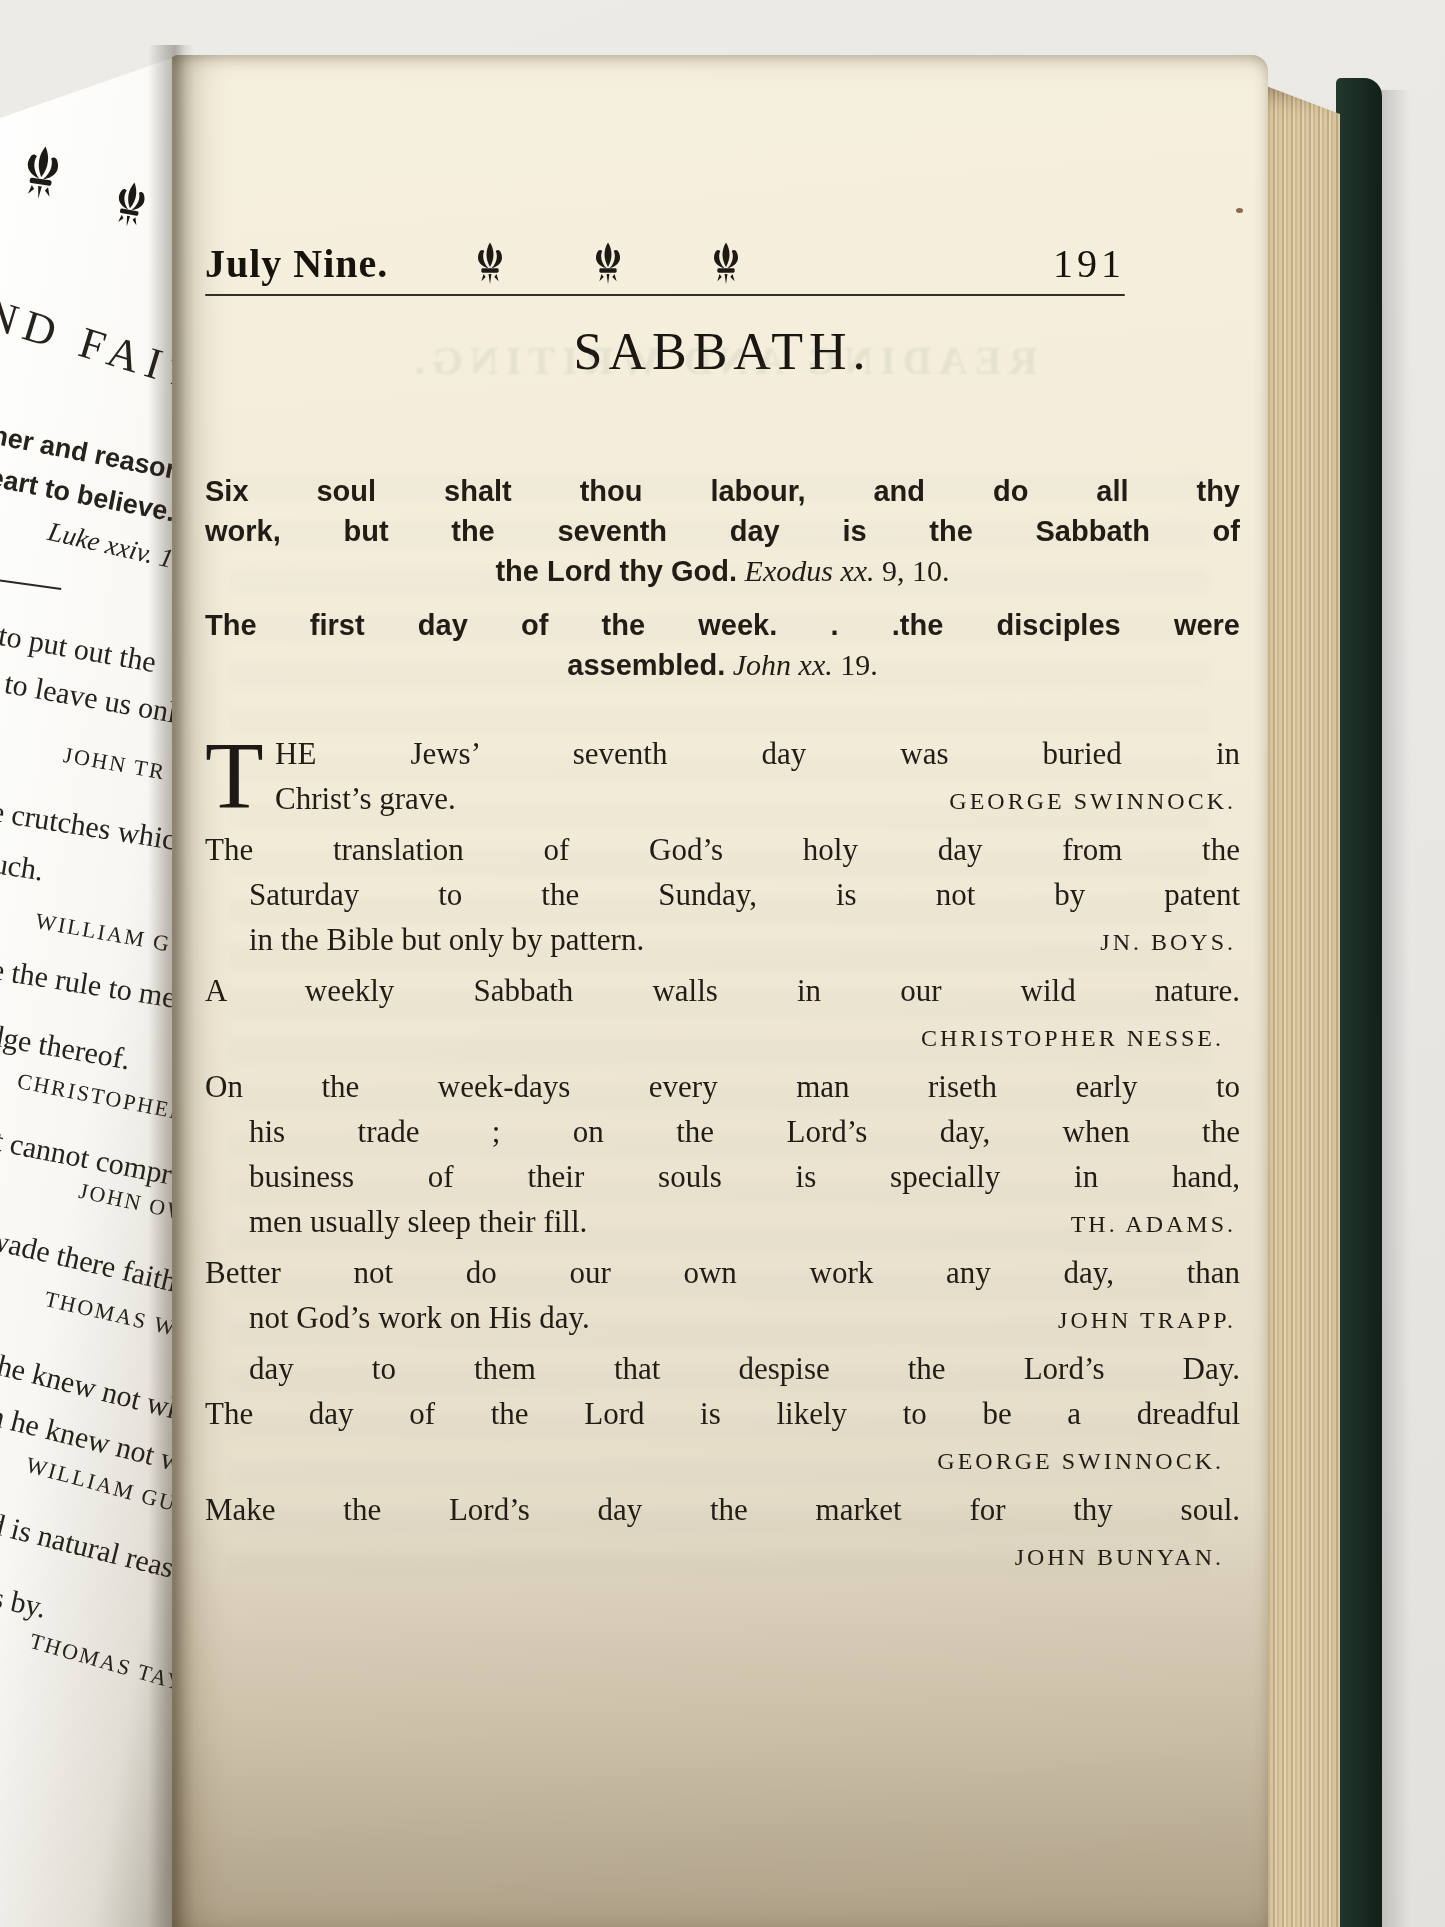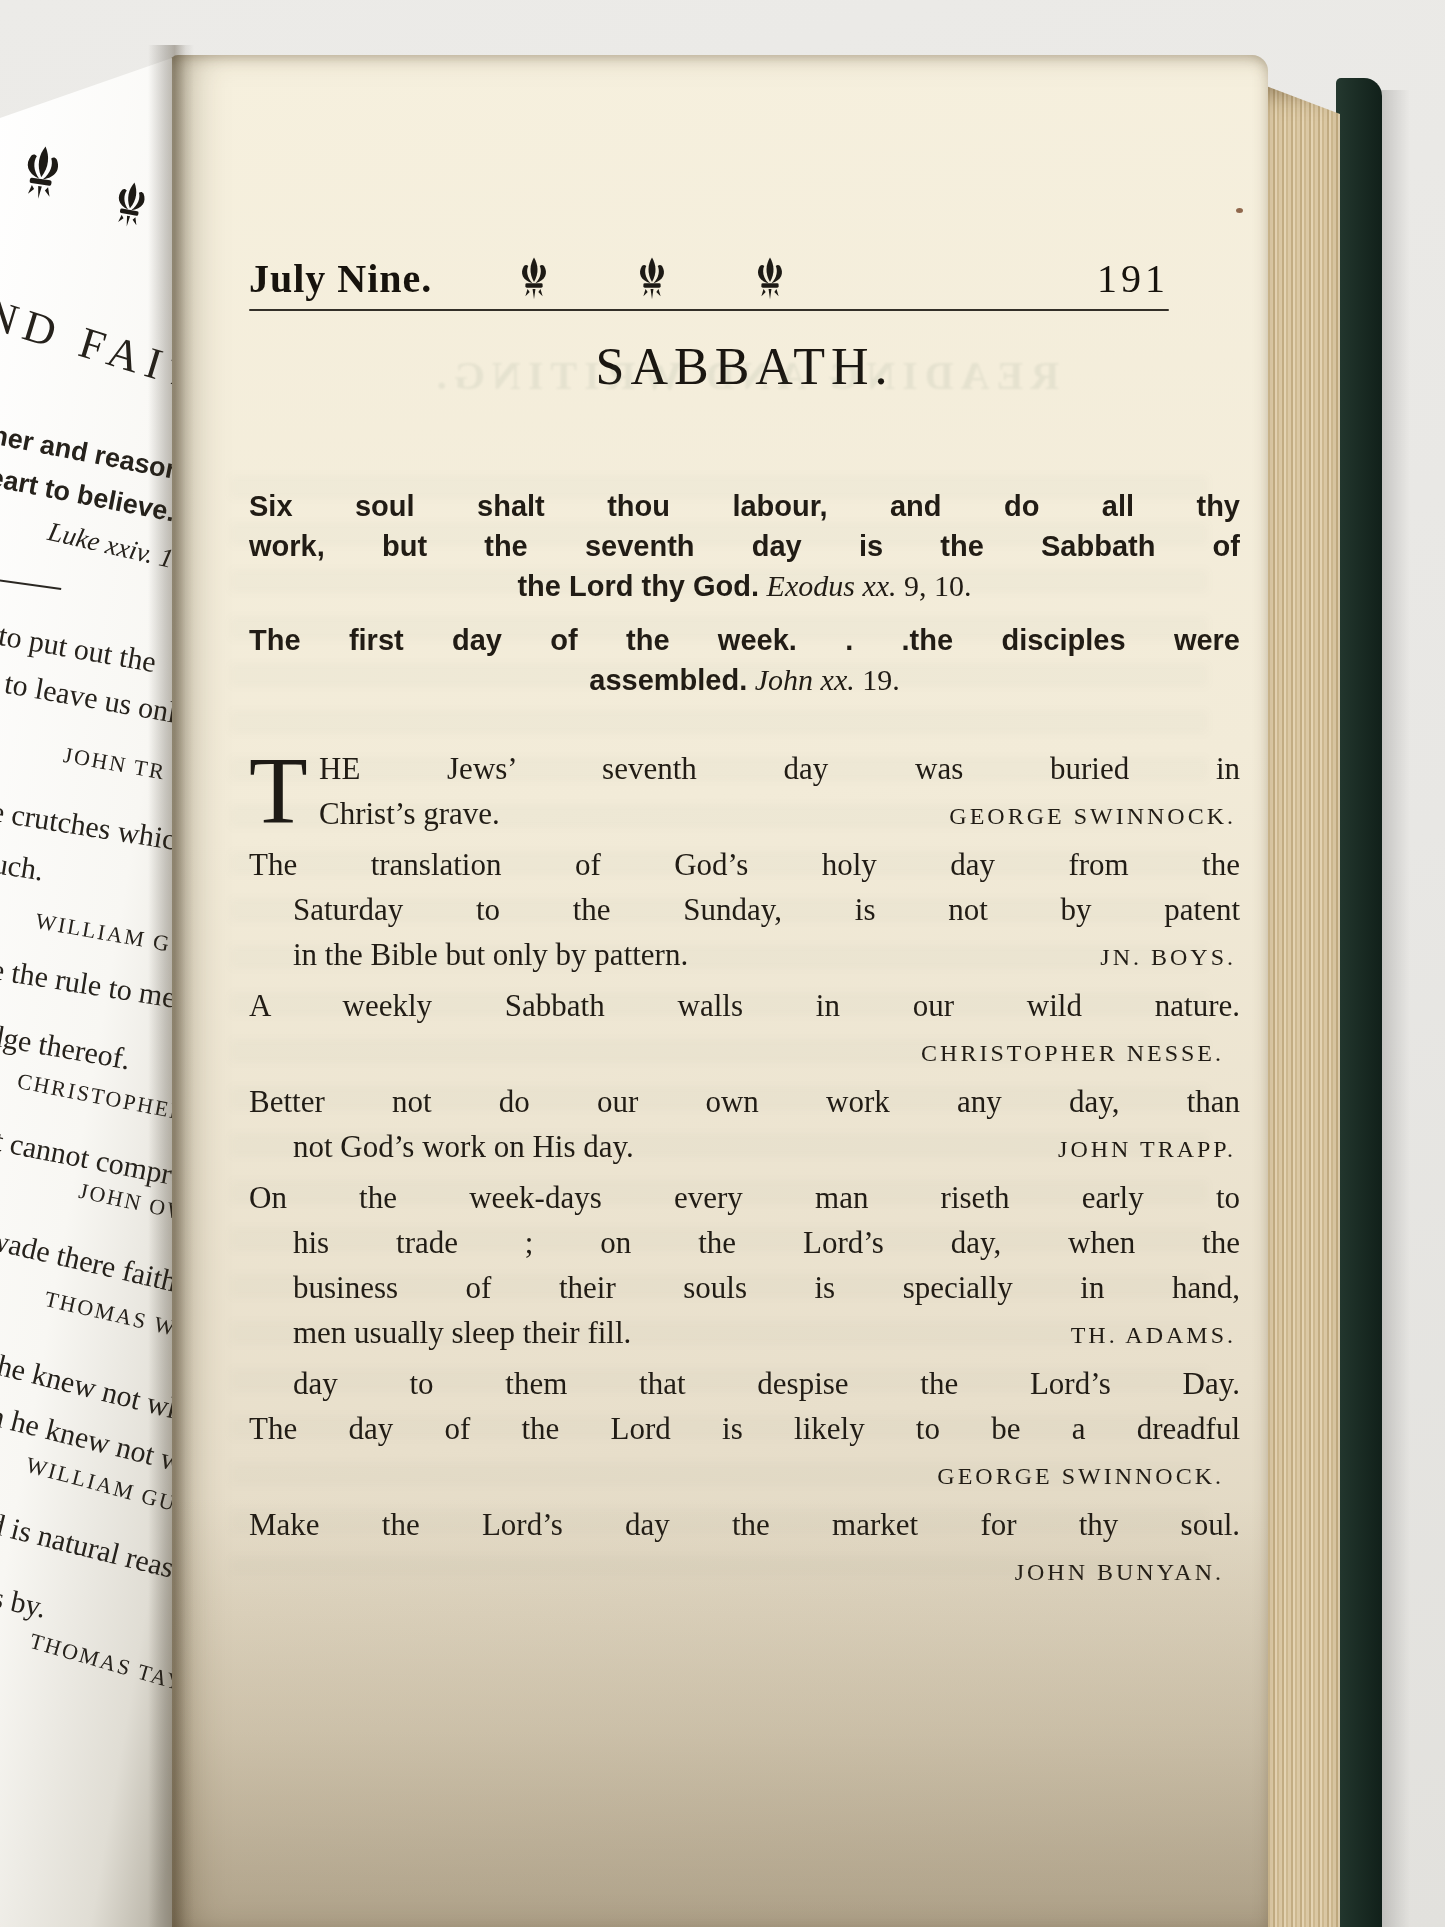--- a/index.html
+++ b/index.html
@@ -21,21 +21,21 @@
          background:linear-gradient(175deg,#f6f0de 0%,#f2ebd8 40%,#e8dfcb 72%,#d2c8b1 100%);
          border-radius:8px 16px 0 0;
          box-shadow:inset 30px 0 42px -18px rgba(70,55,30,0.5),
                     inset -8px 0 14px -6px rgba(120,100,70,0.28),
                     inset 0 10px 14px -8px rgba(120,100,70,0.35);}
   .page-shade{position:absolute;left:0;right:0;bottom:0;height:430px;pointer-events:none;
          background:linear-gradient(180deg,rgba(118,96,64,0) 0%,rgba(118,96,64,0.17) 55%,rgba(98,78,50,0.33) 100%);}
   .mottle{position:absolute;left:60px;right:60px;top:420px;height:1100px;pointer-events:none;opacity:0.5;
          background:repeating-linear-gradient(180deg,rgba(110,125,105,0.06) 0 24px,rgba(110,125,105,0) 24px 47px);
          filter:blur(4px);}
-  .right-content{position:absolute;left:35px;right:28px;top:15px;color:#211c15;margin-left:44px;}
+  .right-content{position:absolute;left:35px;right:28px;top:0;color:#211c15;}
   .header-row{display:flex;align-items:flex-end;width:920px;margin-top:185px;}
   .date-head{font-size:40px;font-weight:700;letter-spacing:1px;color:#17130d;white-space:nowrap;}
   .orn{width:32px;height:46px;margin-left:86px;}
   .orn svg{width:100%;height:100%;fill:#1d1a15;}
   .pageno{margin-left:auto;font-size:40px;letter-spacing:4px;color:#17130d;}
   .header-rule{width:920px;height:2px;background:#332f28;margin-top:7px;border-radius:2px;}
   .page-title{margin-top:26px;text-align:center;font-size:52px;font-weight:400;letter-spacing:6px;color:#1a1611;}
   .ghost{position:absolute;top:282px;left:0;width:100%;text-align:center;
          transform:scaleX(-1);opacity:0.09;filter:blur(1.2px);
          font-size:40px;letter-spacing:7px;color:#55705c;font-weight:700;pointer-events:none;}
@@ -143,33 +143,33 @@
             <div class="b-ln ln al-s ind">
               <span class="s-left"><span class="sg-r">in the Bible but only by pattern.</span></span>
               <span class="s-right"><span class="sg-a">JN. BOYS.</span></span>
             </div>
           </div>
           <div class="para">
             <div class="b-ln ln al-j"><span class="sg-r">A weekly Sabbath walls in our wild nature.</span></div>
             <div class="b-ln ln al-r"><span class="sg-a">CHRISTOPHER NESSE.</span></div>
           </div>
           <div class="para">
-            <div class="b-ln ln al-j"><span class="sg-r">Better not do our own work any day, than</span></div>
-            <div class="b-ln ln al-s ind">
-              <span class="s-left"><span class="sg-r">not God’s work on His day.</span></span>
-              <span class="s-right"><span class="sg-a">JOHN TRAPP.</span></span>
-            </div>
-          </div>
-          <div class="para">
             <div class="b-ln ln al-j"><span class="sg-r">On the week-days every man riseth early to</span></div>
             <div class="b-ln ln al-j ind"><span class="sg-r">his trade ;  on the Lord’s day, when the</span></div>
             <div class="b-ln ln al-j ind"><span class="sg-r">business of their souls is specially in hand,</span></div>
             <div class="b-ln ln al-s ind">
               <span class="s-left"><span class="sg-r">men usually sleep their fill.</span></span>
               <span class="s-right"><span class="sg-a">TH. ADAMS.</span></span>
+            </div>
+          </div>
+          <div class="para">
+            <div class="b-ln ln al-j"><span class="sg-r">Better not do our own work any day, than</span></div>
+            <div class="b-ln ln al-s ind">
+              <span class="s-left"><span class="sg-r">not God’s work on His day.</span></span>
+              <span class="s-right"><span class="sg-a">JOHN TRAPP.</span></span>
             </div>
           </div>
           <div class="para">
             <div class="b-ln ln al-j ind"><span class="sg-r">day to them that despise the Lord’s Day.</span></div>
             <div class="b-ln ln al-j"><span class="sg-r">The day of the Lord is likely to be a dreadful</span></div>
             <div class="b-ln ln al-r"><span class="sg-a">GEORGE SWINNOCK.</span></div>
           </div>
           <div class="para">
             <div class="b-ln ln al-j"><span class="sg-r">Make the Lord’s day the market for thy soul.</span></div>
             <div class="b-ln ln al-r"><span class="sg-a">JOHN BUNYAN.</span></div>

